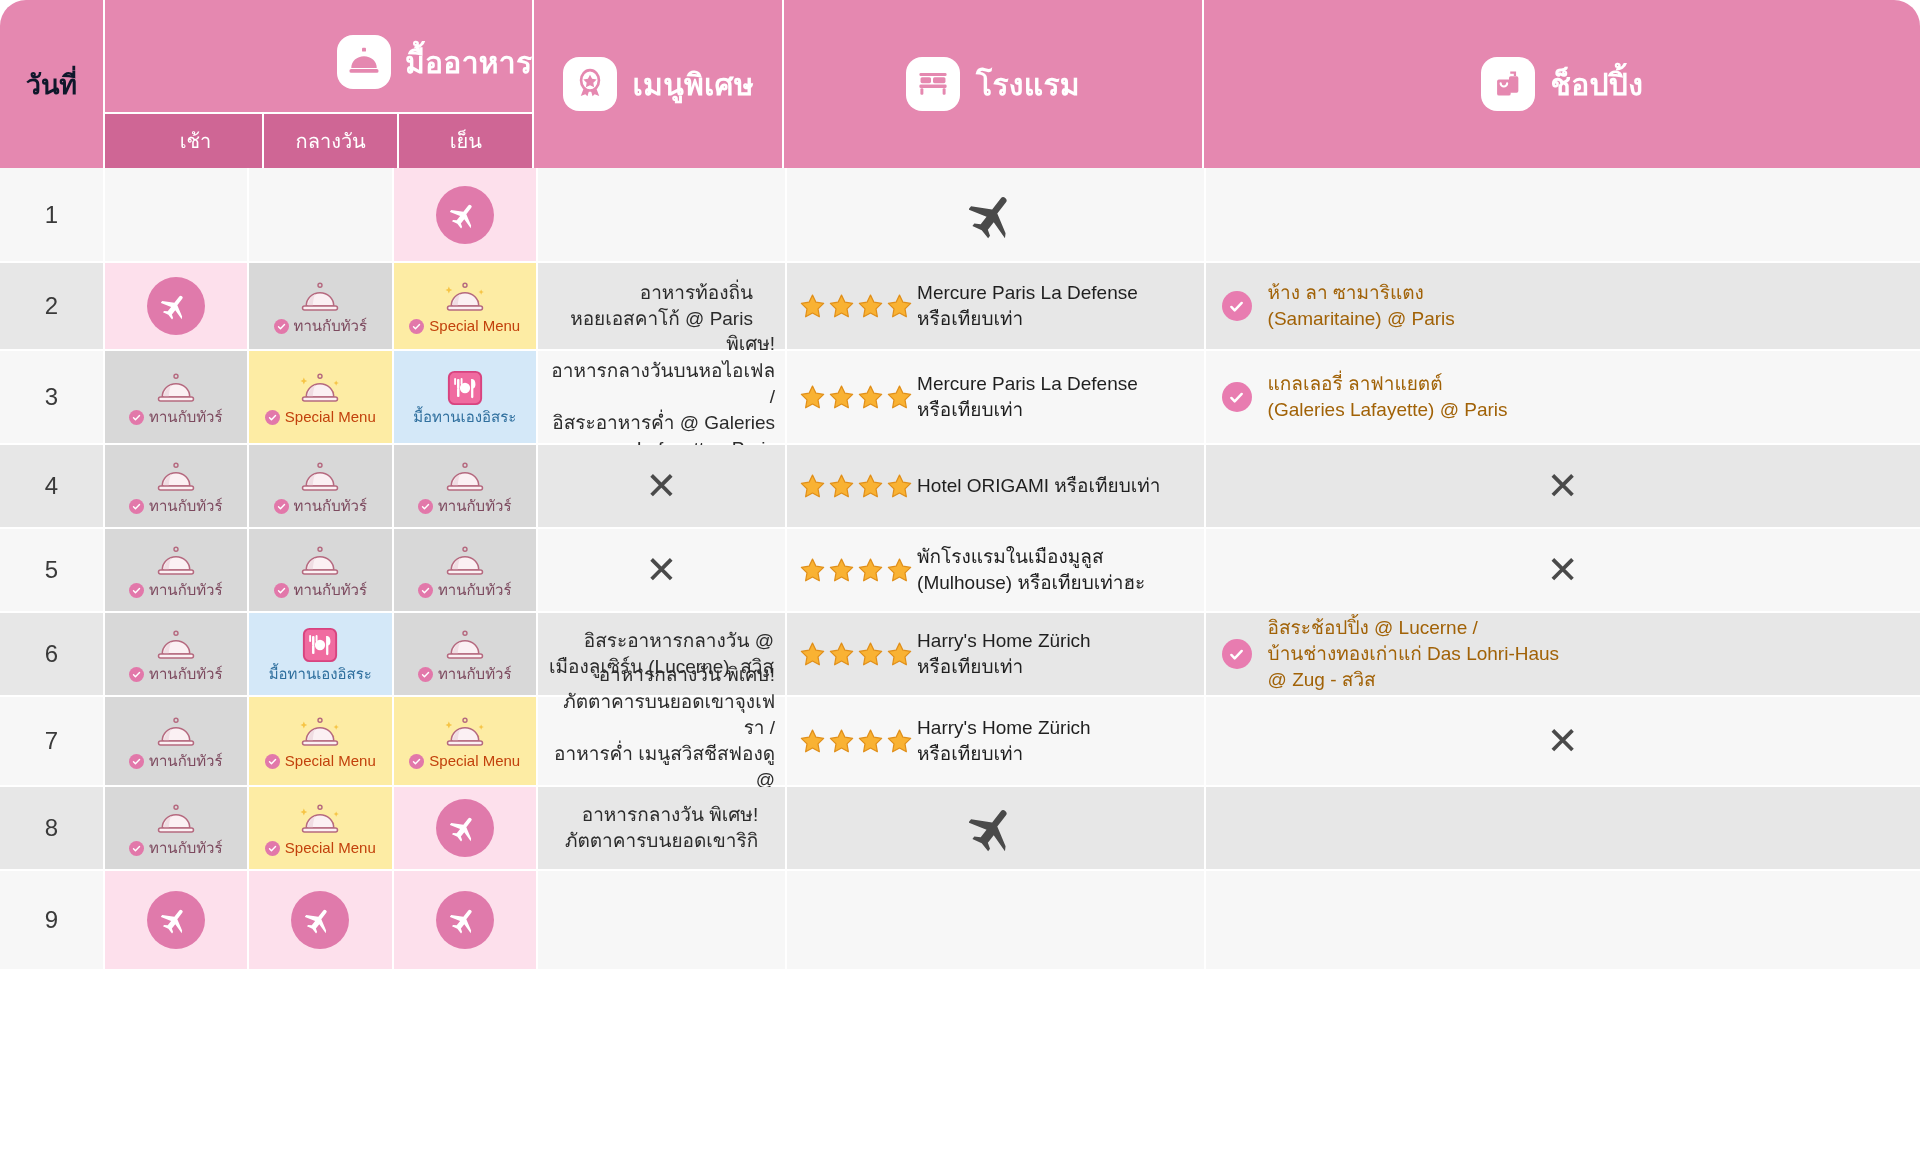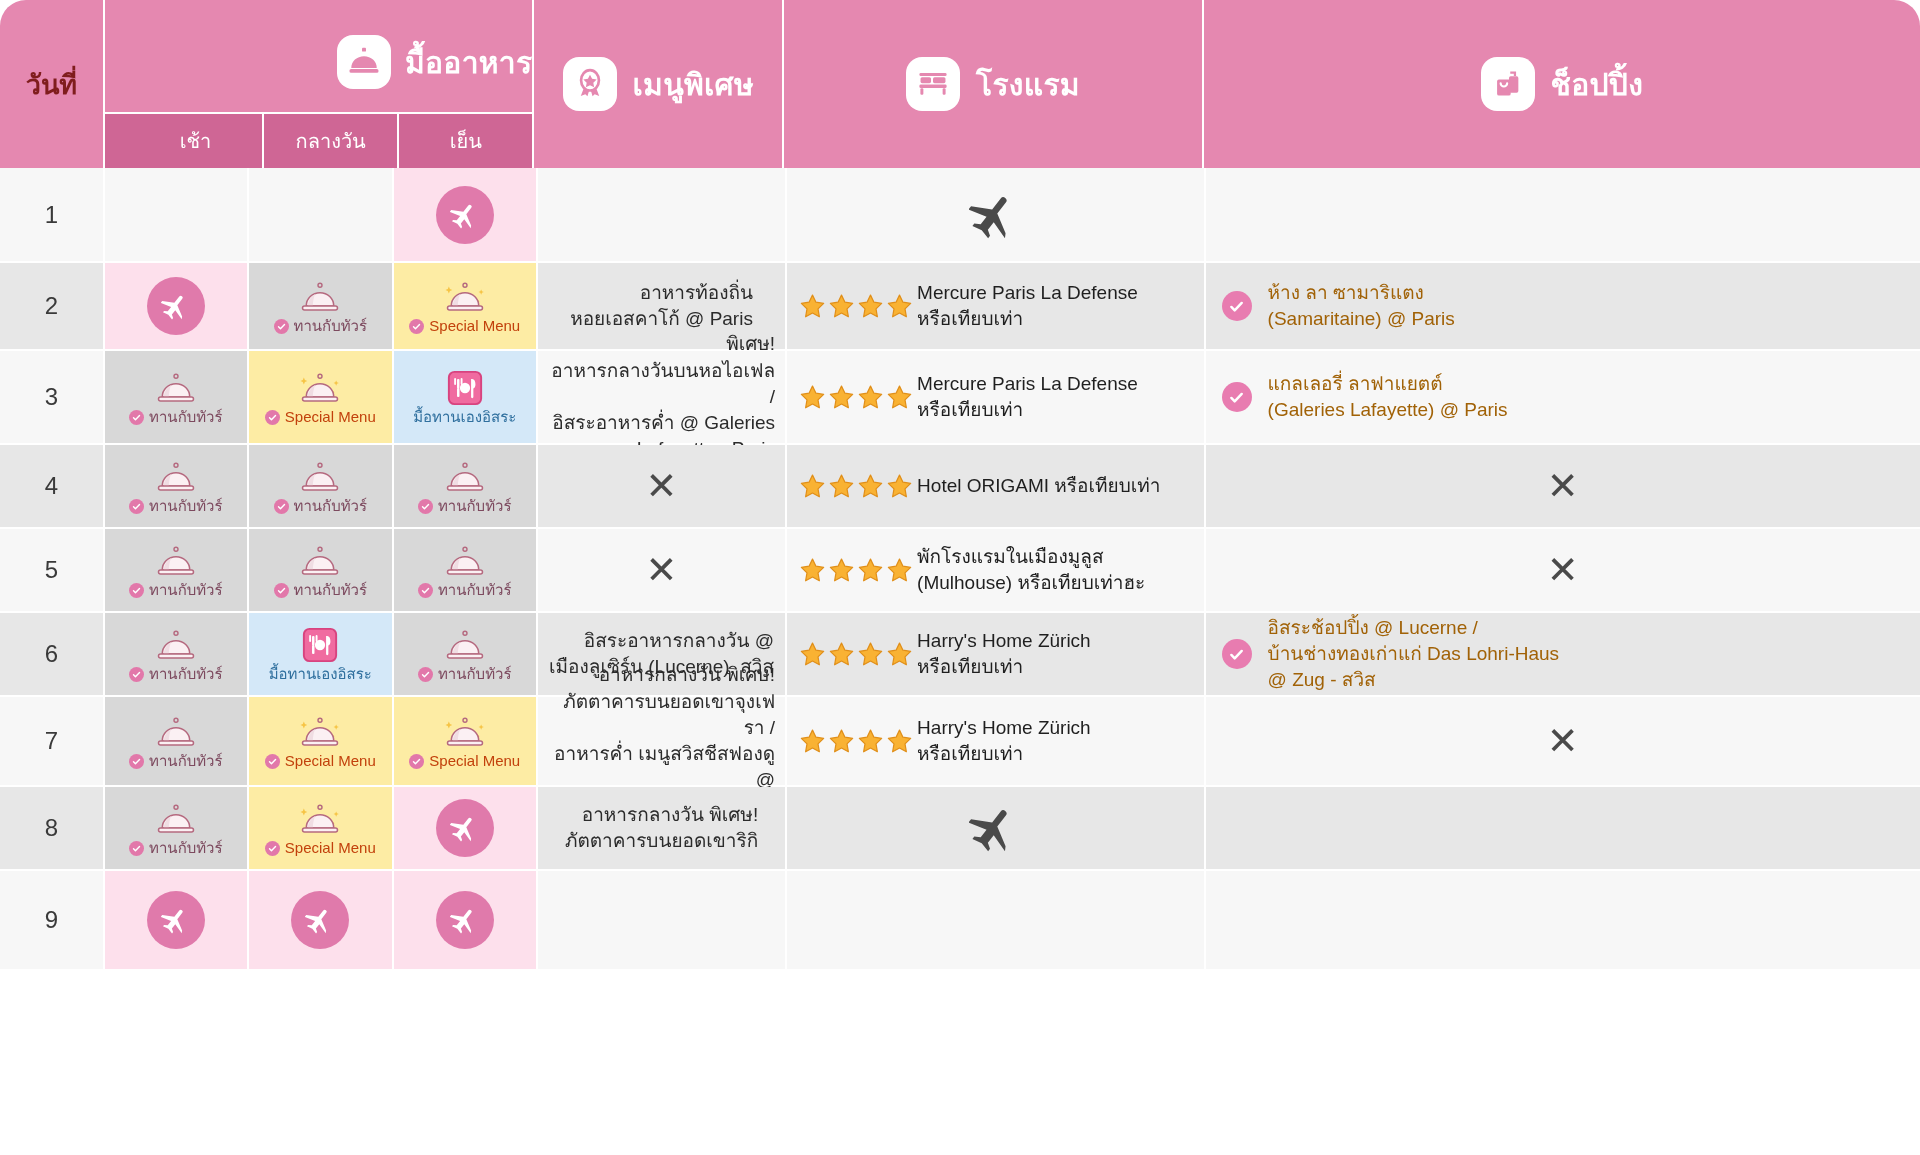--- a/index.html
+++ b/index.html
@@ -16,21 +16,21 @@
     border-radius: 26px;
     overflow: hidden;
     background: #ffffff;
   }
 
   
   .hdr-wrap { display: flex; width: 1920px; height: 168px; }
   .hdr-day {
     width: 105px; height: 168px;
     background: #e588b0;
-    color: #7f1d1d;
+    color: #0f172a;
     display: flex; align-items: center; justify-content: center;
     font-size: 27px; font-weight: 700;
     border-right: 2px solid #ffffff;
   }
   .hdr-meal {
     width: 430px; height: 168px;
     background: #e588b0;
     display: flex; flex-direction: column;
     border-right: 2px solid #ffffff;
   }

